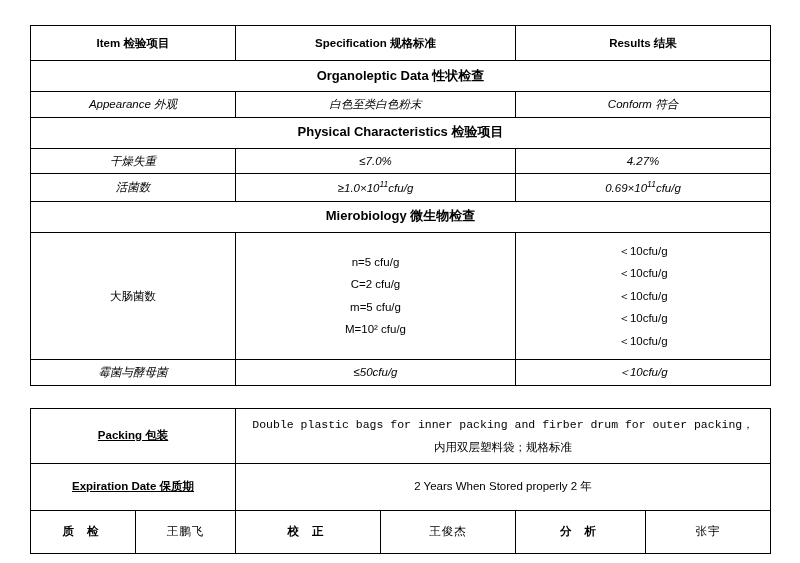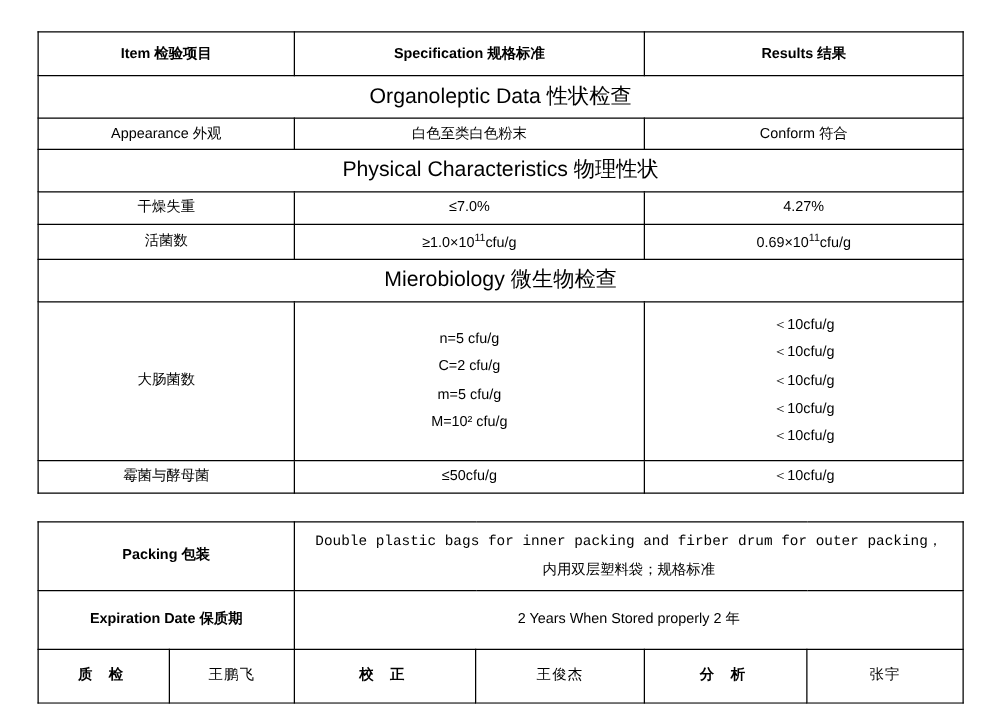--- a/index.html
+++ b/index.html
@@ -37,25 +37,25 @@
   .col-item   { width: 205px; }
   .col-spec   { width: 280px; }
   .col-res    { width: 255px; }
 
   .hdr {
     font-weight: bold;
     font-size: 11.5px;
     height: 26px;
   }
   .section {
-    font-weight: normal;
-    font-size: 17px;
+    font-weight: bold;
+    font-size: 13px;
     height: 22px;
   }
-  .row { height: 24px; }
+  .row { height: 24px; font-style: italic; }
   .multi {
     line-height: 1.95;
     font-size: 11.5px;
     padding: 7px 2px;
   }
   .sup { font-size: 8.5px; vertical-align: super; }
 
   .spacer { height: 22px; }
 
   
@@ -68,20 +68,21 @@
     border: 1px solid #000000;
     text-align: center;
     vertical-align: middle;
     font-size: 11.5px;
     padding: 4px 2px;
   }
   .b-label {
     font-weight: bold;
     width: 205px;
     height: 38px;
+    text-decoration: underline;
   }
   .b-val-multi {
     line-height: 2.0;
     padding: 8px 4px;
     font-family: Liberation Mono, monospace;
   }
   .sig-cell {
     height: 34px;
     font-weight: bold;
     letter-spacing: 5px;
@@ -114,21 +115,21 @@
       </tr>
 
       <tr class="row">
         <td>Appearance   外观</td>
         <td>白色至类白色粉末</td>
         <td>Conform 符合</td>
       </tr>
 
 
       <tr>
-        <td class="section" colspan="3">Physical Characteristics 物理性状</td>
+        <td class="section" colspan="3">Physical Characteristics 检验项目</td>
       </tr>
 
       <tr class="row">
         <td>干燥失重</td>
         <td>≤7.0%</td>
         <td>4.27%</td>
       </tr>
 
       <tr class="row">
         <td>活菌数</td>

